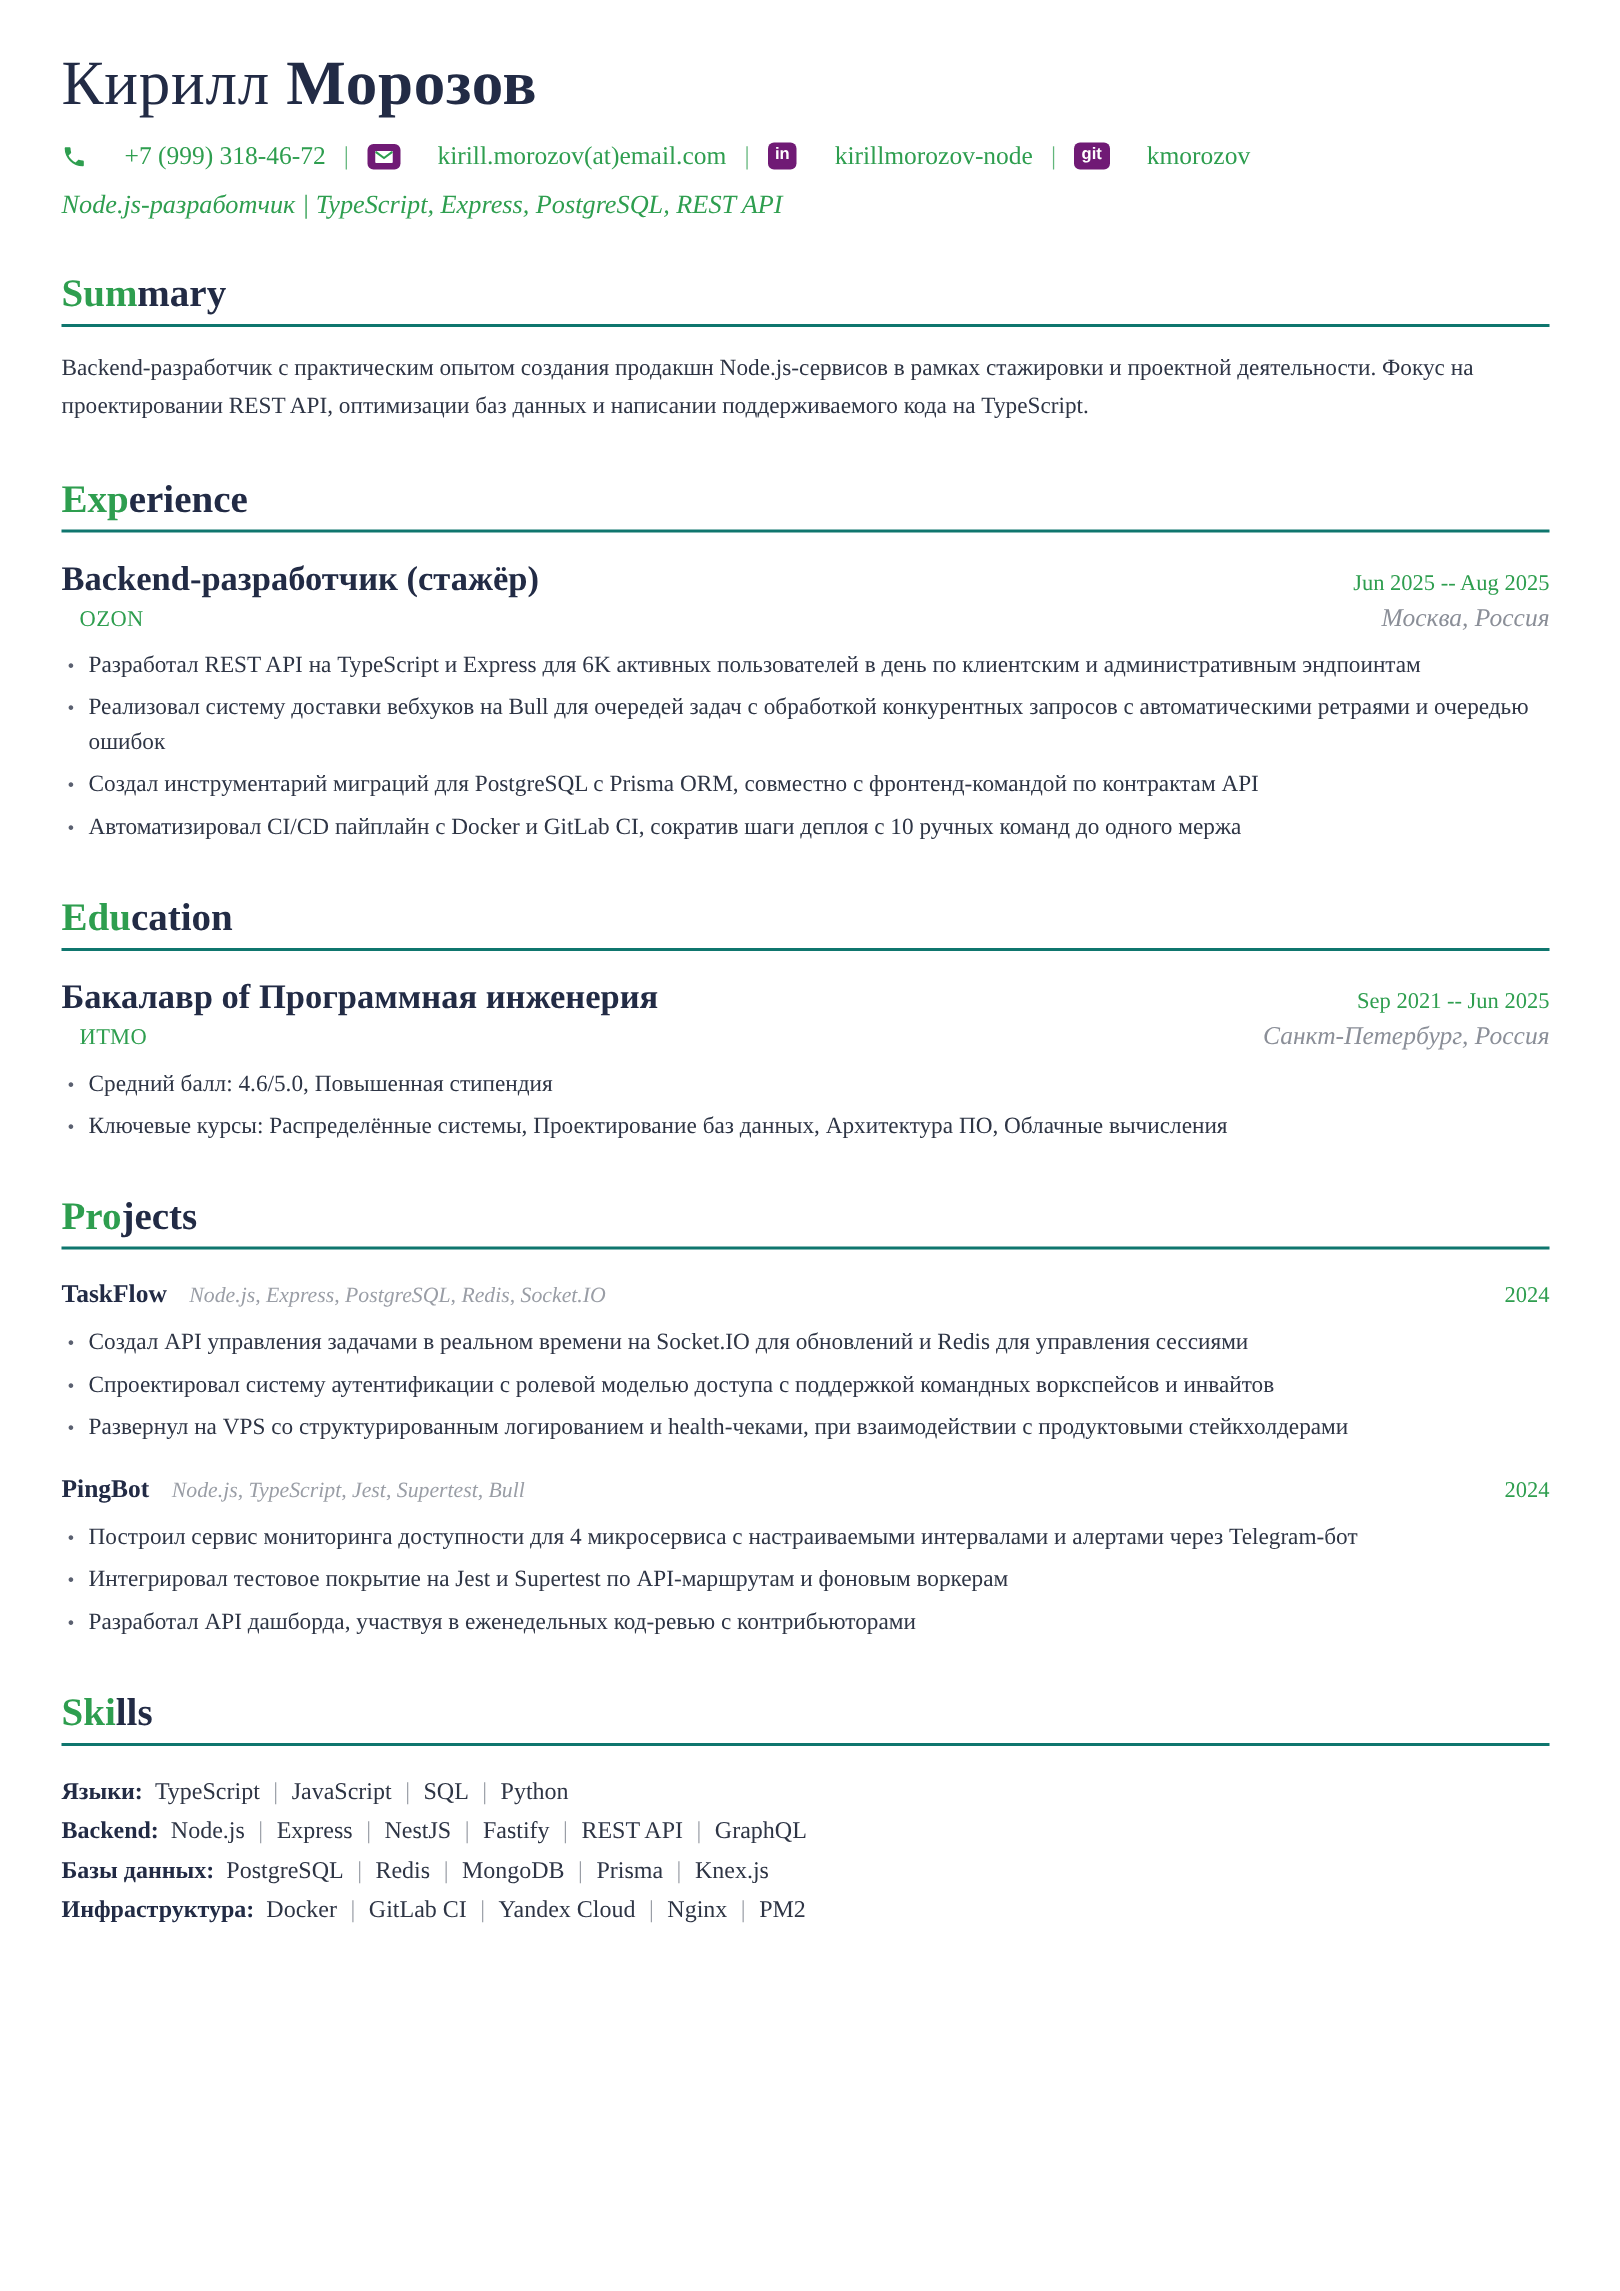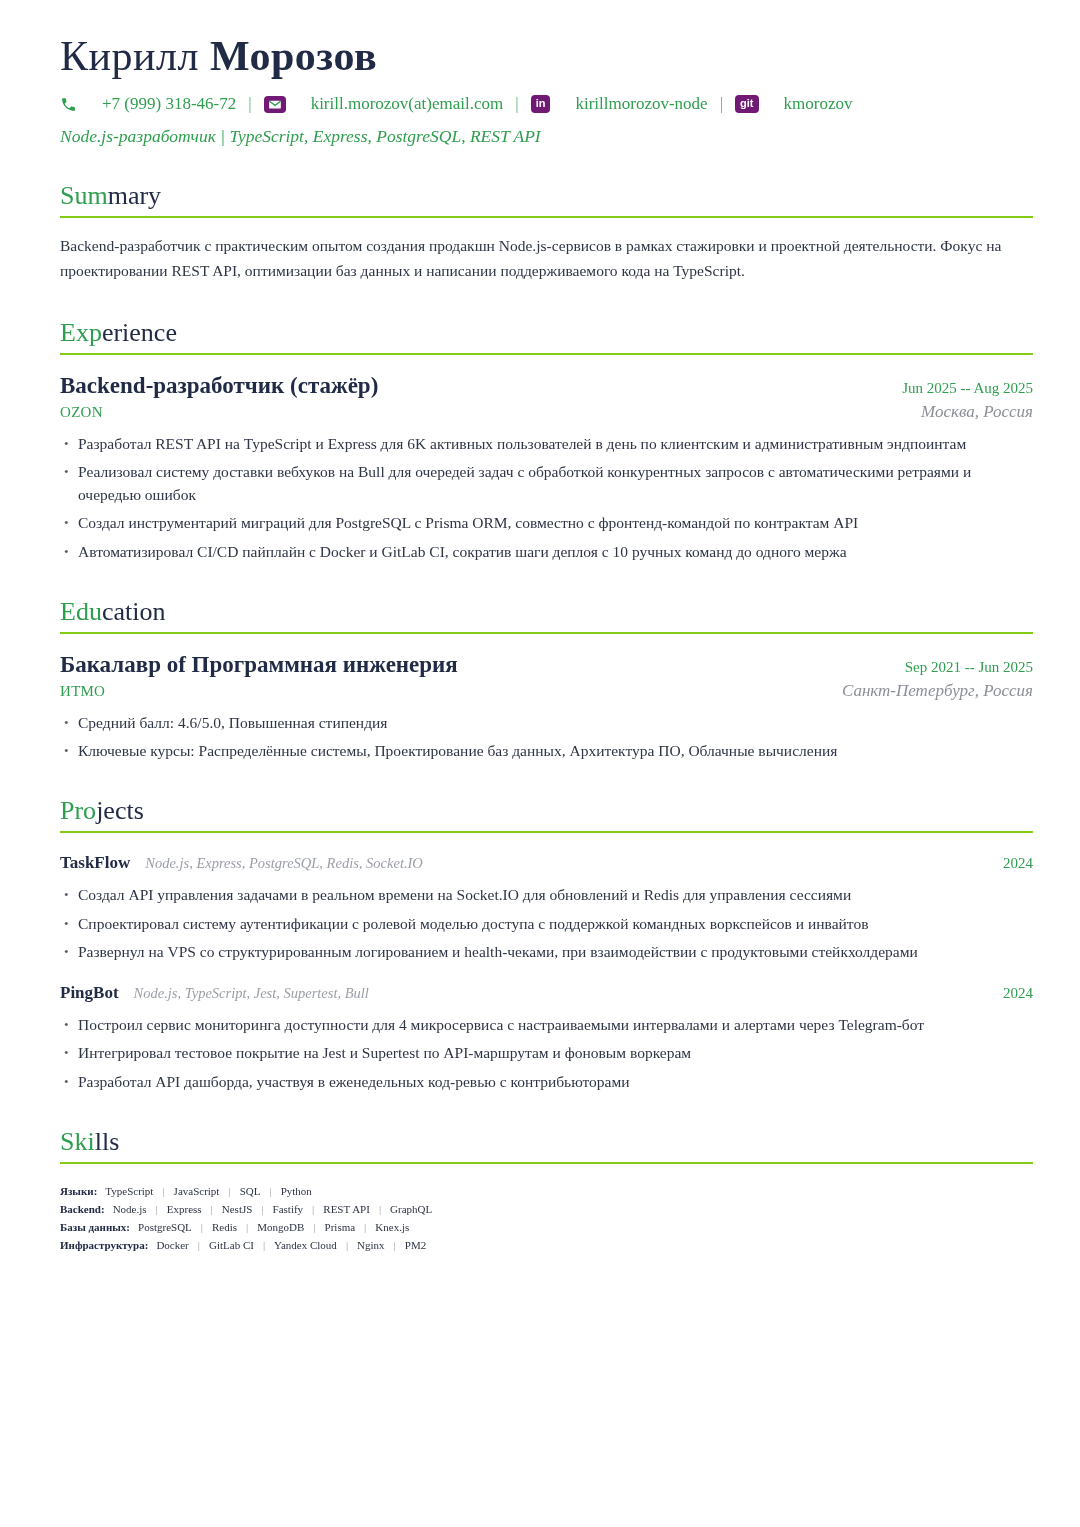--- a/index.html
+++ b/index.html
@@ -2,21 +2,21 @@
 <html><head>
 <meta charset="utf-8">
 <style>
   html, body { margin: 0; padding: 0; background: #ffffff; }
   body {
     width: 1080px; min-height: 1527px;
     font-family: "Liberation Serif", "DejaVu Serif", serif;
     color: #2e3545;
     box-sizing: border-box;
   }
-  .page { padding: 32px 47px 40px 60px; }
+  .page { padding: 32px 47px 40px 41px; }
 
   
   .name { font-size: 42px; margin: 0; color: #222b45; font-weight: 400; letter-spacing: 0.5px; }
   .name .last { font-weight: 700; }
 
   .contact-row { margin-top: 14px; display: flex; align-items: center; gap: 12px; font-size: 17px; color: #2e9e4f; }
   .contact-item { display: inline-flex; align-items: center; gap: 25px; color: #2e9e4f; text-decoration: none; }
   .sep { color: #2e9e4f; opacity: .75; }
   .sep::before { content: "|"; }
   .phone-svg { width: 17px; height: 17px; fill: #2e9e4f; }
@@ -25,56 +25,56 @@
     background: #701a75; color: #ffffff; border-radius: 4px;
     font-family: "Liberation Sans", sans-serif; font-weight: 700;
   }
   .badge.txt { font-size: 11px; padding: 2px 5px; line-height: 1.2; }
   .badge.env { width: 22px; height: 17px; }
 
   .tagline { margin-top: 12px; font-size: 17.5px; font-style: italic; color: #2e9e4f; }
 
   
   h2.section-title {
-    font-size: 26px; font-weight: 400; color: #222b45;
+    font-size: 26px; font-weight: 700; color: #222b45;
     margin: 34px 0 0 0; padding-bottom: 5px;
-    border-bottom: 2px solid #84cc16;
+    border-bottom: 2px solid #0f766e;
   }
   h2.section-title .prefix { color: #2e9e4f; }
 
   .section-body { margin-top: 16px; }
   p.summary-text { margin: 0; font-size: 15.5px; line-height: 1.6; }
 
   
   .entry { margin-top: 18px; }
   .entry-line1 { display: flex; justify-content: space-between; align-items: baseline; }
   .entry-title { font-size: 23px; font-weight: 700; color: #222b45; }
   .entry-dates { font-size: 15px; color: #2e9e4f; }
   .entry-line2 { display: flex; justify-content: space-between; align-items: baseline; margin-top: 3px; }
-  .entry-org { font-size: 15px; color: #2e9e4f; letter-spacing: 0.3px; }
+  .entry-org { font-size: 15px; color: #2e9e4f; letter-spacing: 0.3px; margin-left: 12px; }
   .entry-loc { font-size: 17px; color: #8b8f98; font-style: italic; }
 
   ul.bullets { list-style: none; margin: 10px 0 0 0; padding: 0; }
   ul.bullets li {
     position: relative; padding-left: 18px;
     font-size: 15.5px; line-height: 1.5; margin-bottom: 5px; color: #2e3545;
   }
   ul.bullets li::before {
     content: "•"; position: absolute; left: 4px; top: 0; color: #5a6070; font-size: 13px; line-height: 1.8;
   }
 
   
   .project { margin-top: 20px; }
   .project-line { display: flex; align-items: baseline; }
   .project-name { font-size: 17px; font-weight: 700; color: #222b45; }
   .project-stack { font-size: 14.5px; font-style: italic; color: #9a9ea6; margin-left: 15px; }
   .project-year { margin-left: auto; font-size: 15px; color: #2e9e4f; }
 
   
-  .skills { margin-top: 18px; font-size: 11px; }
+  .skills { margin-top: 18px; font-size: 16px; }
   .skill-row { line-height: 1.65; }
   .skill-label { font-weight: 700; color: #222b45; margin-right: 8px; }
   .skill-item { color: #2e3545; }
   .skill-item:not(:last-child)::after { content: "|"; color: #9a9ea6; margin: 0 9px; font-weight: 400; }
 </style>
 </head>
 <body>
 
 <div class="page">
 

